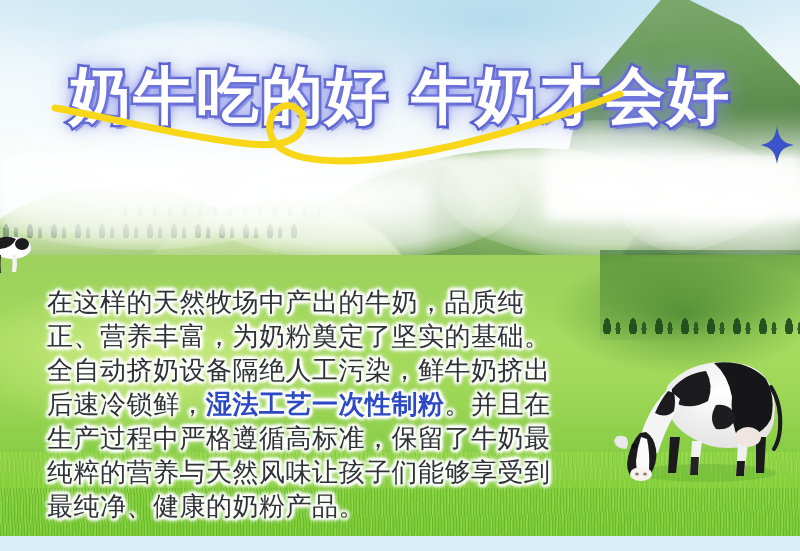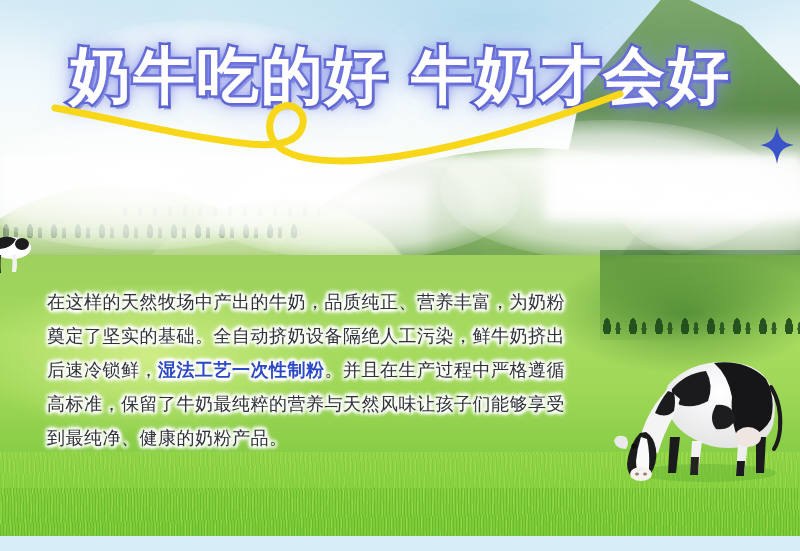--- a/index.html
+++ b/index.html
@@ -163,21 +163,21 @@
       repeating-linear-gradient(88deg, rgba(90,176,38,.6) 0px, rgba(90,176,38,.6) 1px, rgba(0,0,0,0) 1px, rgba(0,0,0,0) 3px);
     pointer-events:none;
   }
 
   
   .cow-right{position:absolute;left:610px;top:333px;width:178px;height:150px;}
   .cow-left{position:absolute;left:-8px;top:228px;width:44px;height:52px;}
 
   
   .headline{
-    position:absolute;left:0;top:36px;width:800px;
+    position:absolute;left:0;top:56px;width:800px;
     text-align:center;
     font-family:"Liberation Sans","DejaVu Sans",sans-serif;
     font-weight:bold;
     font-size:62px;
     line-height:80px;
     letter-spacing:2px;
     color:#ffffff;
     white-space:nowrap;
     -webkit-text-stroke:5px #4b52c8;
     paint-order:stroke fill;
@@ -195,21 +195,21 @@
   .swoosh{position:absolute;left:0;top:80px;width:800px;height:110px;z-index:7;pointer-events:none;}
 
   
   .sparkle{position:absolute;left:760px;top:126px;width:34px;height:38px;z-index:8;}
 
   
   .copy{
     position:absolute;left:47px;top:285px;width:520px;
     z-index:9;
     font-family:"Liberation Sans","DejaVu Sans",sans-serif;
-    font-size:18px;
+    font-size:26px;
     line-height:34px;
     font-weight:500;
     color:#2f3335;
     letter-spacing:.5px;
     text-shadow:
       -2px -2px 2px #ffffff, 2px -2px 2px #ffffff,
       -2px  2px 2px #ffffff, 2px  2px 2px #ffffff,
       -3px  0   3px #ffffff, 3px  0   3px #ffffff,
        0   -3px 3px #ffffff, 0    3px 3px #ffffff,
        0    0   6px #ffffff, 0 0 9px rgba(255,255,255,.9);

